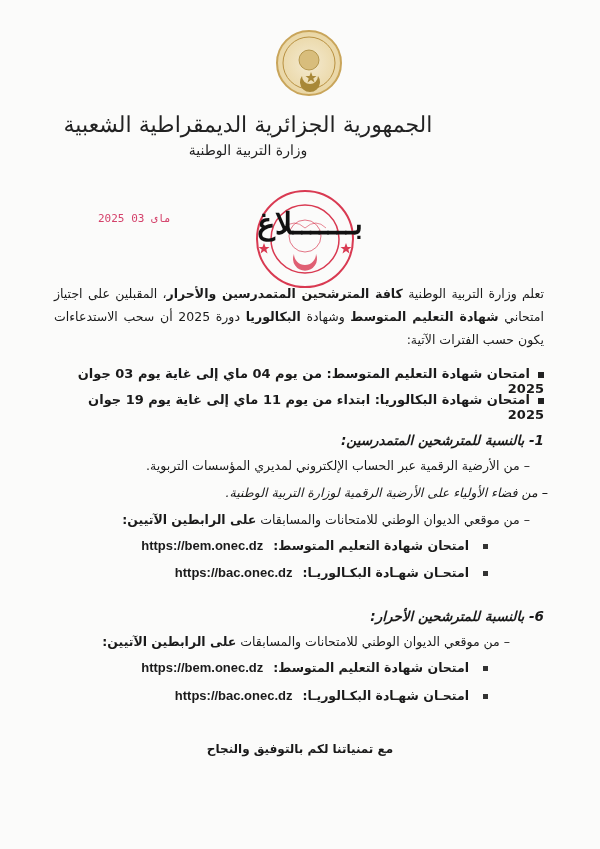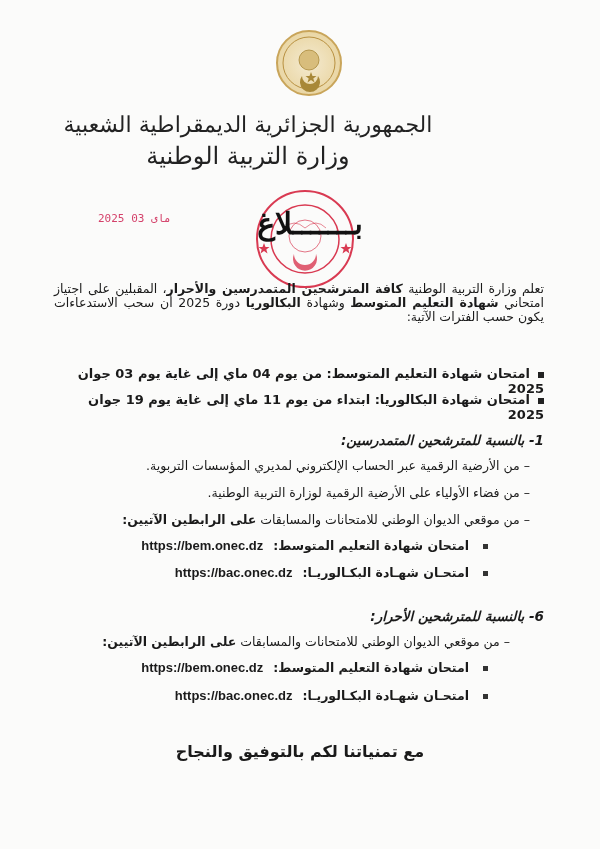--- a/index.html
+++ b/index.html
@@ -10,50 +10,50 @@
   .emblem {
     position: absolute; left: 276px; top: 30px; width: 66px; height: 66px; border-radius: 50%;
     border: 2px solid #c9a55a; box-sizing: border-box; background: radial-gradient(circle, #f4ead0 0%, #ead7a6 70%, #e3c98b 100%);
   }
   .emblem svg { position: absolute; left: 0; top: 0; }
   .header {
     position: absolute; left: 0; width: 496px; text-align: center; direction: rtl;
     font-family: "DejaVu Serif", serif; color: #222;
   }
   .header.l1 { top: 112px; font-size: 22px; }
-  .header.l2 { top: 142px; font-size: 24px; }
+  .header.l2 { top: 142px; font-size: 14px; }
   .date {
     position: absolute; left: 98px; top: 180px; color: #d4416a; font-size: 11px; letter-spacing: 0.5px;
     font-family: "DejaVu Sans Mono", monospace;
     margin-top: 32px;
   }
   .title {
     position: absolute; left: 230px; top: 206px; width: 160px; text-align: center; direction: rtl;
     font-size: 30px; font-weight: bold; font-family: "DejaVu Serif", serif; color: #111; z-index: 3;
   }
   .stamp {
     position: absolute; left: 254px; top: 188px; width: 102px; height: 102px; z-index: 2;
   }
   .para {
     position: absolute; left: 54px; width: 490px; direction: rtl; text-align: justify;
-    font-size: 12.5px; line-height: 14px; z-index: 4;
+    font-size: 12.5px; line-height: 23px; z-index: 4;
   }
   .para b { font-weight: bold; }
   .period {
     position: absolute; left: 54px; width: 490px; direction: rtl; text-align: right;
     font-size: 13px; font-weight: bold; z-index: 4;
   }
   .period .sq { display:inline-block; width:6px; height:6px; background:#222; margin-left:8px; vertical-align: middle; }
   .sec-title { position: absolute; right: 56px; direction: rtl; font-size: 13.5px; font-weight: bold; font-style: italic; }
   .dash-line { position: absolute; right: 56px; direction: rtl; font-size: 12.5px; }
   .dash-line b { font-weight: bold; }
   .link-line { position: absolute; direction: rtl; font-size: 12.5px; font-weight: bold; }
   .link-line .sq { display:inline-block; width:5px; height:5px; background:#333; margin-left:14px; vertical-align: middle; }
   .link-line .url { direction: ltr; unicode-bidi: embed; margin-right: 10px; font-family: "Liberation Sans", sans-serif; font-size: 13px; }
-  .closing { position: absolute; left: 0; width: 600px; text-align: center; direction: rtl; font-size: 16px; font-weight: bold; top: 742px; }
+  .closing { position: absolute; left: 0; width: 600px; text-align: center; direction: rtl; font-size: 12px; font-weight: bold; top: 742px; }
 </style>
 </head>
 <body>
 
 <div class="emblem">
   <svg width="62" height="62" viewBox="0 0 62 62">
     <circle cx="31" cy="31" r="26" fill="none" stroke="#b89040" stroke-width="1"></circle>
     <circle cx="31" cy="28" r="10" fill="#d8bd7c" stroke="#a88838" stroke-width="0.8"></circle>
     <path d="M24 44 A10 10 0 1 0 40 44 A8 8 0 1 1 24 44 Z" fill="#a88838"></path>
     <polygon points="33,40 34.5,44 38.5,44 35.3,46.5 36.5,50.5 33,48 29.5,50.5 30.7,46.5 27.5,44 31.5,44" fill="#a88838"></polygon>
@@ -85,21 +85,21 @@
 
 <div class="period" style="top:366px;">
   <span class="sq"></span><span>امتحان شهادة التعليم المتوسط: من يوم 04 ماي إلى غاية يوم 03 جوان 2025</span>
 </div>
 <div class="period" style="top:392px;">
   <span class="sq"></span><span>امتحان شهادة البكالوريا: ابتداء من يوم 11 ماي إلى غاية يوم 19 جوان 2025</span>
 </div>
 
 <div class="sec-title" style="top:432px;">1- بالنسبة للمترشحين المتمدرسين:</div>
 <div class="dash-line" style="top:458px; right:70px;">– من الأرضية الرقمية عبر الحساب الإلكتروني لمديري المؤسسات التربوية.</div>
-<div class="dash-line" style="top:485px; right:70px;">– من فضاء الأولياء على الأرضية الرقمية لوزارة التربية الوطنية.</div>
+<div class="dash-line" style="top:485px; right:52px;font-style:italic;">– من فضاء الأولياء على الأرضية الرقمية لوزارة التربية الوطنية.</div>
 <div class="dash-line" style="top:512px; right:70px;">
   <span>– من موقعي الديوان الوطني للامتحانات والمسابقات </span><b>على الرابطين الآتيين:</b>
 </div>
 <div class="link-line" style="top:538px; right:112px;">
   <span class="sq"></span><span>امتحان شهادة التعليم المتوسط:</span><span class="url">https://bem.onec.dz</span>
 </div>
 <div class="link-line" style="top:565px; right:112px;">
   <span class="sq"></span><span>امتحـان شهـادة البكـالوريـا:</span><span class="url">https://bac.onec.dz</span>
 </div>
 

